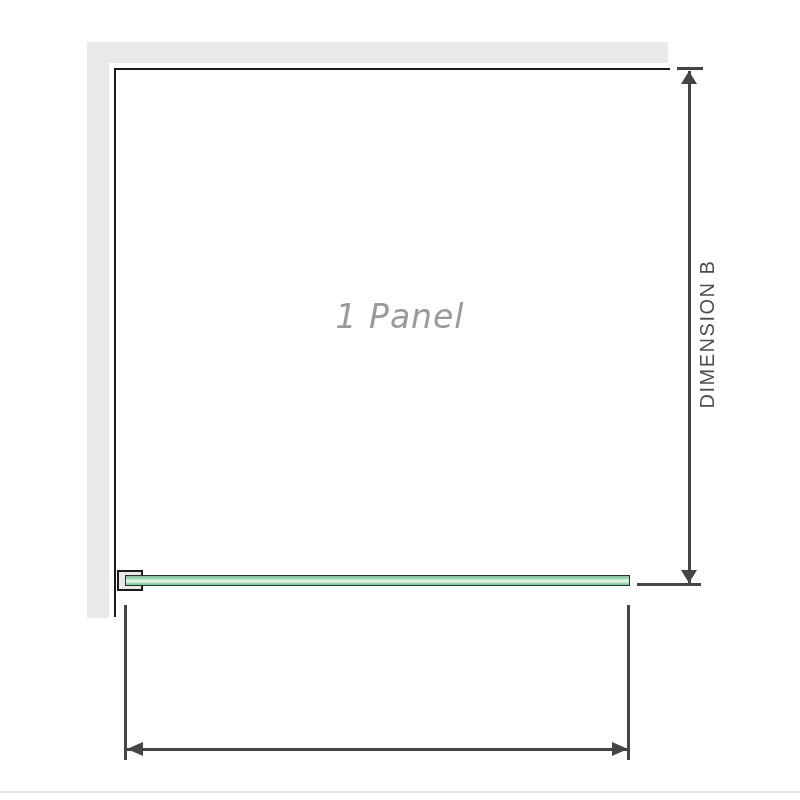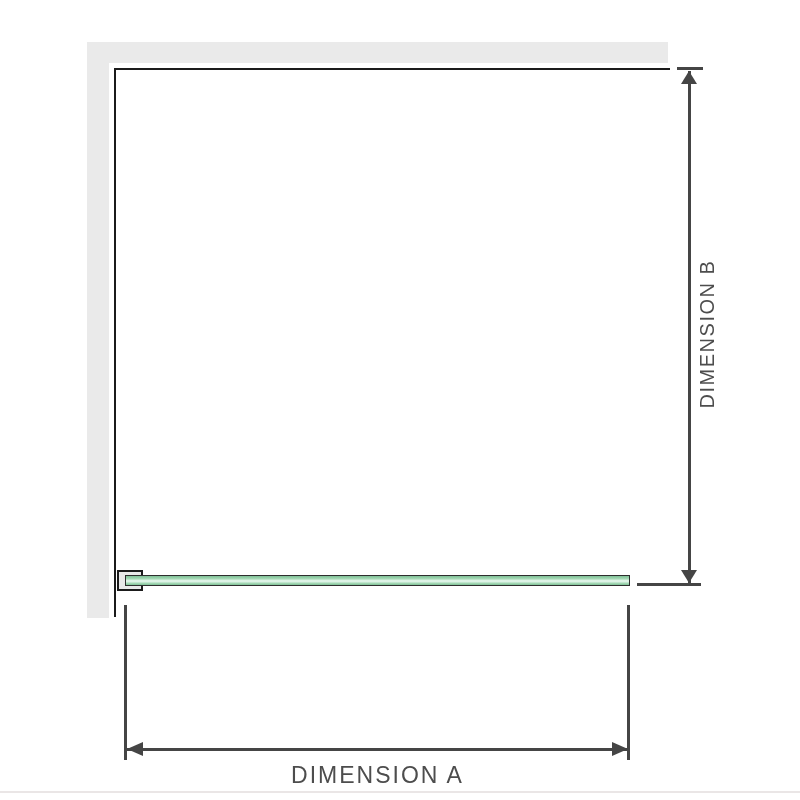--- a/index.html
+++ b/index.html
@@ -125,33 +125,33 @@
 </head>
 <body>
 
 <div class="canvas">
 
   <div class="abs wall wall-top"></div>
   <div class="abs wall wall-left"></div>
 
   <div class="abs panel-outline"></div>
 
+  <div class="abs panel-label">1 Panel</div>
 
   <div class="abs bracket"></div>
   <div class="abs glass"></div>
 
   <div class="abs dimline dimb-tick-top"></div>
   <div class="abs dimline dimb-line"></div>
   <div class="abs dimline dimb-tick-bottom"></div>
   <div class="abs arrow arrow-up"></div>
   <div class="abs arrow arrow-down"></div>
   <div class="abs dimb-label">DIMENSION B</div>
 
   <div class="abs dimline dima-ext-left"></div>
   <div class="abs dimline dima-ext-right"></div>
   <div class="abs dimline dima-line"></div>
   <div class="abs arrow arrow-left"></div>
   <div class="abs arrow arrow-right"></div>
-  <div class="abs dima-label">DIMENSION A</div>
 
   <div class="abs divider"></div>
 
 </div>
 
 </body></html>

